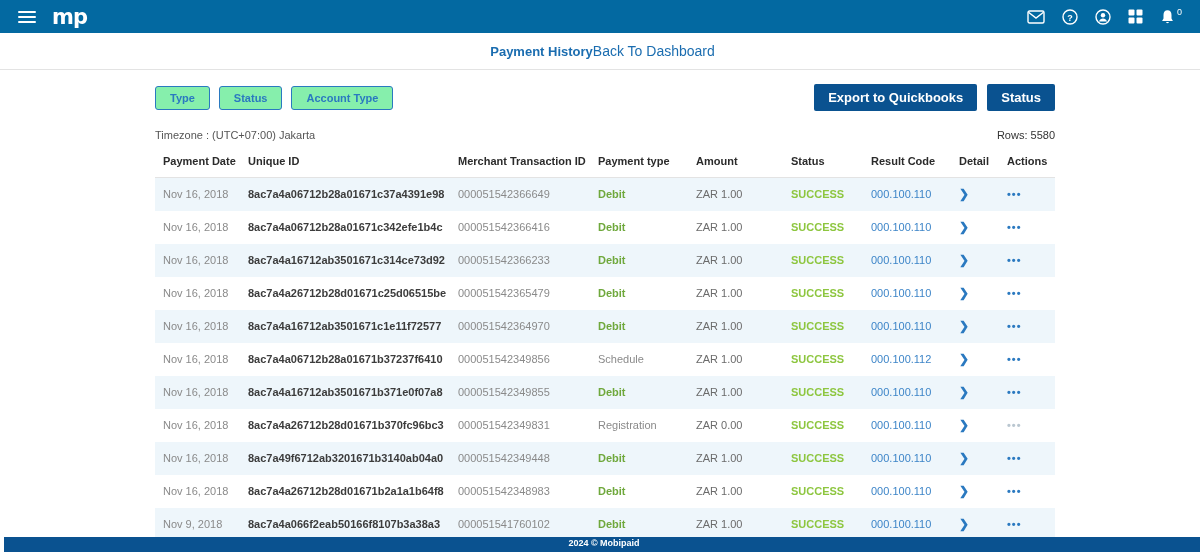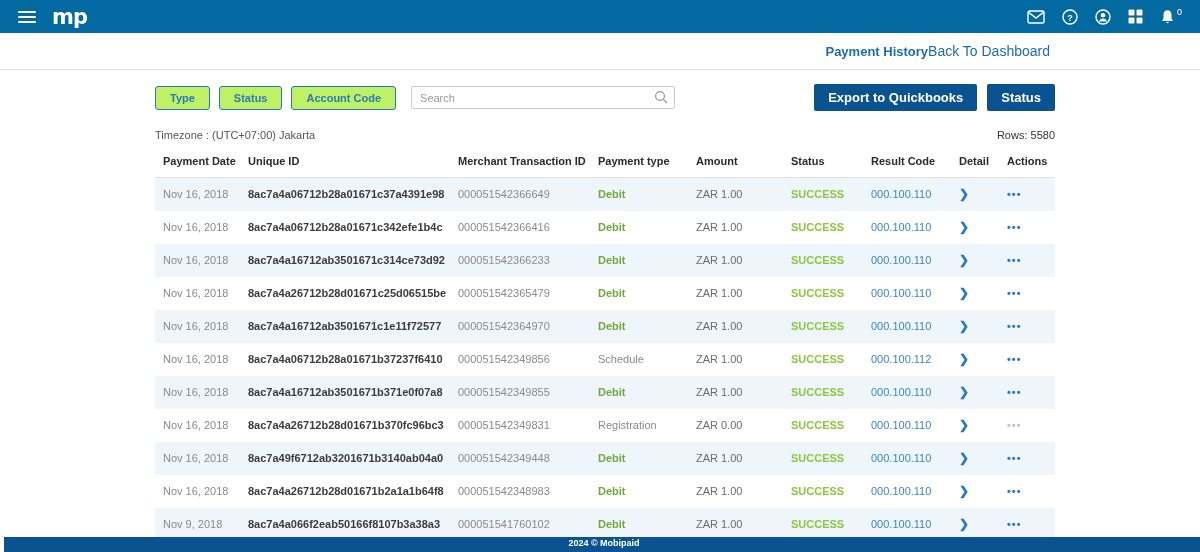--- a/index.html
+++ b/index.html
@@ -18,31 +18,31 @@
     font-weight: bold; font-size: 21px; letter-spacing: -1px; cursor: pointer;
     font-family: "DejaVu Sans", sans-serif;
   }
   .topbar-icons { margin-left: auto; display: flex; align-items: center; gap: 17px; }
   .tb-icon { display: inline-flex; align-items: center; cursor: pointer; position: relative; }
   .bell-wrap { display: inline-flex; align-items: flex-start; cursor: pointer; }
   .bell-count { font-size: 9px; color: #fff; margin-left: 2px; margin-top: -2px; }
   
   .page-header {
     height: 37px; background: #fff; border-bottom: 1px solid #e3e3e3;
-    display: flex; align-items: center; justify-content: flex-end;
+    display: flex; align-items: center; justify-content: center;
     padding: 0 150px 0 155px;
   }
   .page-title { color: #1b6db0; font-size: 13px; font-weight: bold; }
   .back-link { color: #1b6db0; font-size: 14px; text-decoration: none; cursor: pointer; }
   
   .filter-row {
     margin: 14px 145px 0 155px; display: flex; align-items: center;
   }
   .filter-btn {
-    background: #bef264; border: 1px solid #2a79c0; color: #2a79c0;
+    background: #86efac; border: 1px solid #2a79c0; color: #2a79c0;
     font-size: 11px; font-weight: bold; padding: 5px 14px; border-radius: 3px;
     margin-right: 9px; cursor: pointer; font-family: "Liberation Sans", sans-serif;
   }
   .search-wrap { position: relative; margin-left: 6px; }
   .search-input {
     width: 264px; height: 23px; border: 1px solid #ccc; border-radius: 2px;
     font-size: 11px; padding: 0 26px 0 8px; color: #555; outline: none;
     font-family: "Liberation Sans", sans-serif;
   }
   .search-input::placeholder { color: #9a9a9a; }
@@ -139,30 +139,21 @@
 </div>
 
 <div class="page-header">
   <div class="page-title">Payment History</div>
   <a class="back-link">Back To Dashboard</a>
 </div>
 
 <div class="filter-row">
   <button class="filter-btn">Type</button>
   <button class="filter-btn">Status</button>
-  <button class="filter-btn">Account Code</button>
-  <span class="search-wrap">
-    <input class="search-input" type="text" placeholder="Search" style="">
-    <span class="search-icon">
-      <svg width="14" height="14" viewBox="0 0 14 14">
-          <circle cx="6" cy="6" r="4.4" fill="none" stroke="#9a9a9a" stroke-width="1.3"></circle>
-          <line x1="9.4" y1="9.4" x2="13" y2="13" stroke="#9a9a9a" stroke-width="1.3"></line>
-        </svg>
-    </span>
-  </span>
+  <button class="filter-btn">Account Type</button>
   <span class="export-group">
     <button class="export-btn">Export to Quickbooks</button>
     <button class="export-btn">Status</button>
   </span>
 </div>
 
 <div class="meta-row">
   <span>Timezone : (UTC+07:00) Jakarta</span>
   <span class="rows-count">Rows: 5580</span>
 </div>

